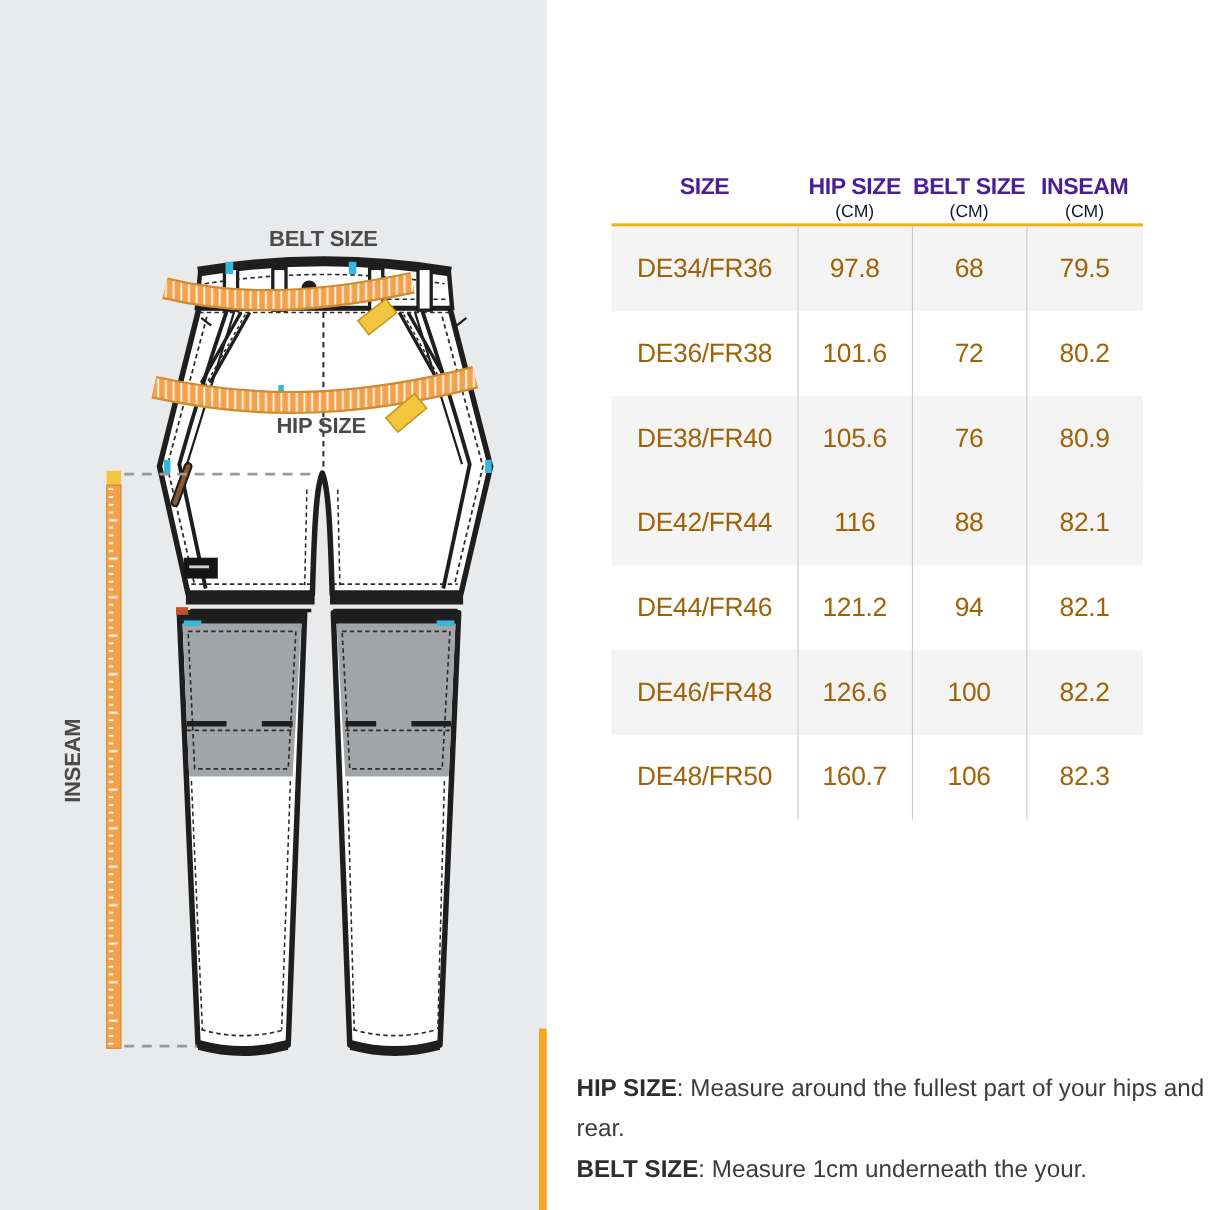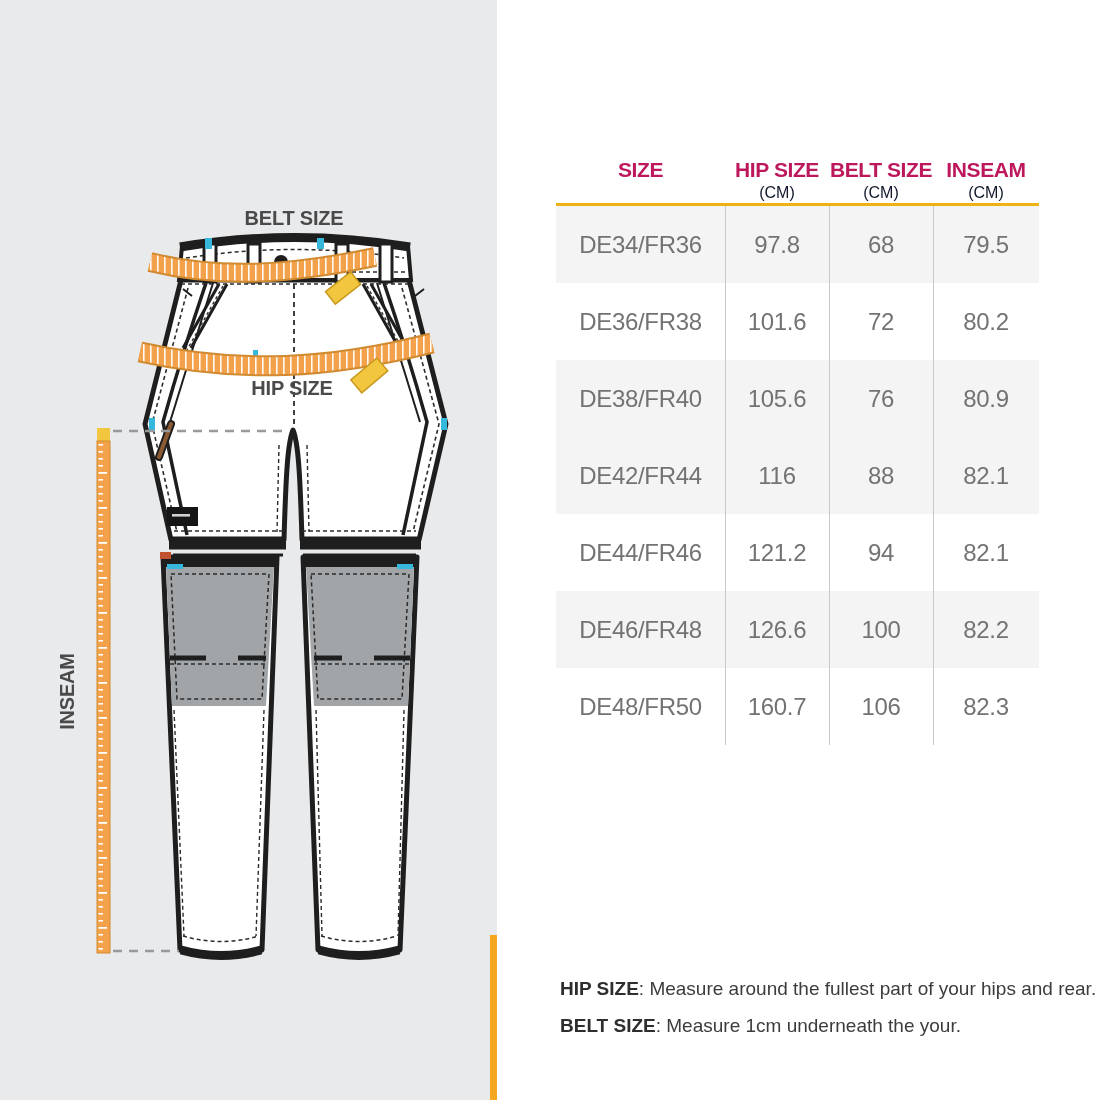--- a/index.html
+++ b/index.html
@@ -12,33 +12,33 @@
                  color:#4A4A4A;text-align:center;width:180px;}
   .lbl-belt{left:204px;top:207px;}
   .lbl-hip{left:202px;top:377px;}
   .lbl-inseam{left:12px;top:680px;width:110px;transform:rotate(-90deg);}
   .accent-bar{position:absolute;left:490px;top:935px;width:7px;height:165px;background:#F5A81F;}
 
   
   .size-table{position:absolute;left:556px;top:139px;width:483px;}
   .thead{display:flex;height:64px;}
   .th{display:flex;flex-direction:column;align-items:center;justify-content:flex-end;}
-  .th .lbl{font-weight:bold;font-size:21px;color:#be185d;letter-spacing:-0.4px;line-height:24px;margin-top:36px;}
+  .th .lbl{font-weight:bold;font-size:21px;color:#4c1d95;letter-spacing:-0.4px;line-height:24px;margin-top:36px;}
   .th .unit{font-size:16px;color:#0f172a;line-height:21px;min-height:21px;}
   .w0{width:169px;}.w1{width:104px;}.w2{width:104px;}.w3{width:106px;}
   .header-rule{height:3px;background:#EFB214;}
   .tbody{position:relative;}
   .trow{display:flex;height:77px;align-items:center;}
   .trow.odd{background:#F4F4F5;}
-  .cell{font-size:24px;color:#737373;text-align:center;letter-spacing:-0.3px;}
+  .cell{font-size:24px;color:#a16207;text-align:center;letter-spacing:-0.3px;}
   .vsep{position:absolute;top:0;bottom:0;width:1px;background:#C9C9C9;}
   .vsep1{left:169px;}.vsep2{left:273px;}.vsep3{left:377px;}
 
   
-  .notes{position:absolute;left:560px;top:970px;font-size:19px;color:#3C3C3C;line-height:37px;}
+  .notes{position:absolute;left:524px;top:970px;font-size:22px;color:#3C3C3C;line-height:37px;}
   .notes .nlabel{font-weight:bold;color:#2E2E2E;}
 </style>
 </head>
 <body>
 
 <div class="stage">
 
   <div class="left-panel">
     <svg width="497" height="1100" viewBox="0 0 497 1100">
       <defs>

